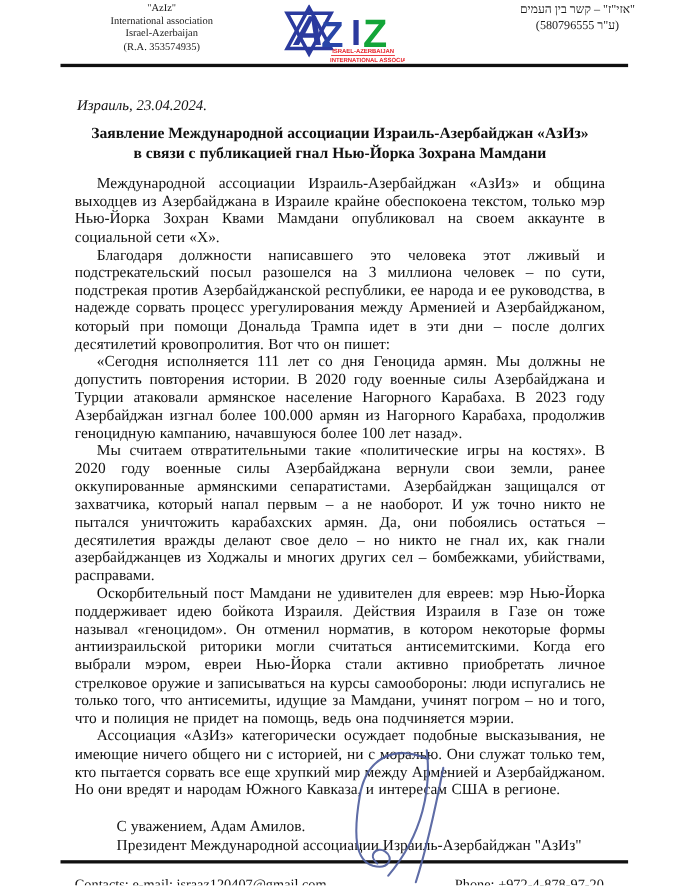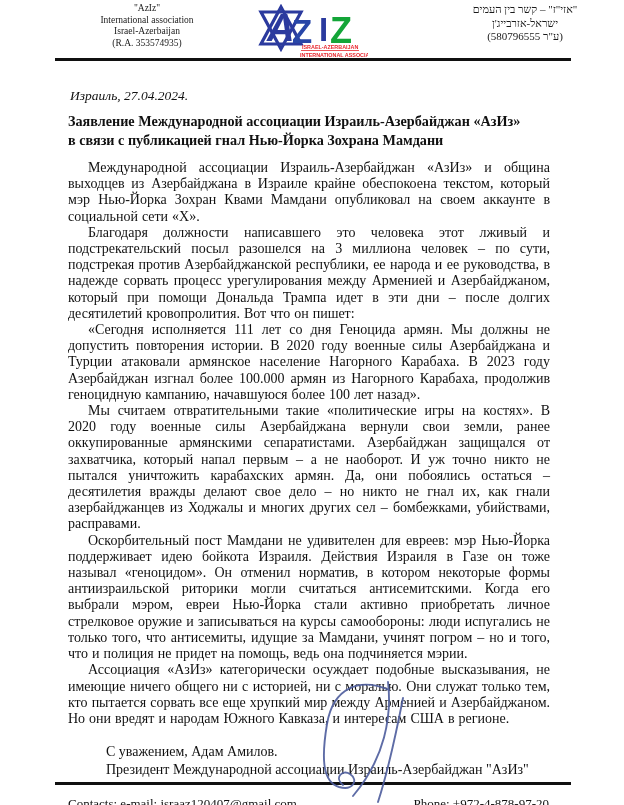--- a/index.html
+++ b/index.html
@@ -30,21 +30,21 @@
   .rule{position:absolute;background:#101010;}
   .header-rule{left:55px;top:58px;width:516px;height:3px;}
   
   .content{
     position:absolute;left:68px;top:88px;width:482px;
   }
   .date{
     font-style:italic;font-size:13.5px;margin:0 0 8px 2px;
   }
   .title{
-    font-size:14.2px;font-weight:bold;
+    font-size:14.2px;font-weight:bold;text-align:center;
     line-height:18.5px;margin:4px 0 11px 0;
   }
   .content p{
     margin:0;font-size:14px;line-height:16.2px;
     text-align:justify;text-indent:20px;word-spacing:0.5px;
   }
   .signoff{
     margin:16px 0 0 38px;font-size:14px;line-height:17.5px;
   }
   
@@ -86,36 +86,35 @@
         <text x="74" y="39" font-family="Liberation Sans, sans-serif" font-size="36" font-weight="bold" fill="#13a538">Z</text>
 
         <text x="46" y="44.5" font-family="Liberation Sans, sans-serif" font-size="5.4" font-weight="bold" fill="#e8262d">ISRAEL-AZERBAIJAN</text>
         <rect x="45" y="46" width="58" height="0.8" fill="#e8262d"></rect>
         <text x="44" y="52.5" font-family="Liberation Sans, sans-serif" font-size="5.4" font-weight="bold" fill="#e8262d">INTERNATIONAL ASSOCIATION</text>
       </svg>
     </div>
 
     <div class="hdr-right">
       <div>"אזי"ז" – קשר בין העמים</div>
-      <div>ישראל-אזרבייג'ן</div>
       <div>(ע"ר 580796555)</div>
     </div>
   </header>
 
   <div class="rule header-rule"></div>
 
   <main class="content">
-    <div class="date">Израиль, 27.04.2024.</div>
+    <div class="date">Израиль, 23.04.2024.</div>
 
     <h1 class="title">
       <span>Заявление Международной ассоциации Израиль-Азербайджан «АзИз»</span><br>
       <span>в связи с публикацией гнал Нью-Йорка Зохрана Мамдани</span>
     </h1>
 
-    <p>Международной ассоциации Израиль-Азербайджан «АзИз» и община выходцев из Азербайджана в Израиле крайне обеспокоена текстом, который мэр Нью-Йорка Зохран Квами Мамдани опубликовал на своем аккаунте в социальной сети «Х».</p>
+    <p>Международной ассоциации Израиль-Азербайджан «АзИз» и община выходцев из Азербайджана в Израиле крайне обеспокоена текстом, только мэр Нью-Йорка Зохран Квами Мамдани опубликовал на своем аккаунте в социальной сети «Х».</p>
     <p>Благодаря должности написавшего это человека этот лживый и подстрекательский посыл разошелся на 3 миллиона человек – по сути, подстрекая против Азербайджанской республики, ее народа и ее руководства, в надежде сорвать процесс урегулирования между Арменией и Азербайджаном, который при помощи Дональда Трампа идет в эти дни – после долгих десятилетий кровопролития. Вот что он пишет:</p>
     <p>«Сегодня исполняется 111 лет со дня Геноцида армян. Мы должны не допустить повторения истории. В 2020 году военные силы Азербайджана и Турции атаковали армянское население Нагорного Карабаха. В 2023 году Азербайджан изгнал более 100.000 армян из Нагорного Карабаха, продолжив геноцидную кампанию, начавшуюся более 100 лет назад».</p>
     <p>Мы считаем отвратительными такие «политические игры на костях». В 2020 году военные силы Азербайджана вернули свои земли, ранее оккупированные армянскими сепаратистами. Азербайджан защищался от захватчика, который напал первым – а не наоборот. И уж точно никто не пытался уничтожить карабахских армян. Да, они побоялись остаться – десятилетия вражды делают свое дело – но никто не гнал их, как гнали азербайджанцев из Ходжалы и многих других сел – бомбежками, убийствами, расправами.</p>
     <p>Оскорбительный пост Мамдани не удивителен для евреев: мэр Нью-Йорка поддерживает идею бойкота Израиля. Действия Израиля в Газе он тоже называл «геноцидом». Он отменил норматив, в котором некоторые формы антиизраильской риторики могли считаться антисемитскими. Когда его выбрали мэром, евреи Нью-Йорка стали активно приобретать личное стрелковое оружие и записываться на курсы самообороны: люди испугались не только того, что антисемиты, идущие за Мамдани, учинят погром – но и того, что и полиция не придет на помощь, ведь она подчиняется мэрии.</p>
     <p>Ассоциация «АзИз» категорически осуждает подобные высказывания, не имеющие ничего общего ни с историей, ни с моралью. Они служат только тем, кто пытается сорвать все еще хрупкий мир между Арменией и Азербайджаном. Но они вредят и народам Южного Кавказа, и интересам США в регионе.</p>
 
     <div class="signoff">
       <div>С уважением, Адам Амилов.</div>
       <div>Президент Международной ассоциации Израиль-Азербайджан "АзИз"</div>
     </div>

